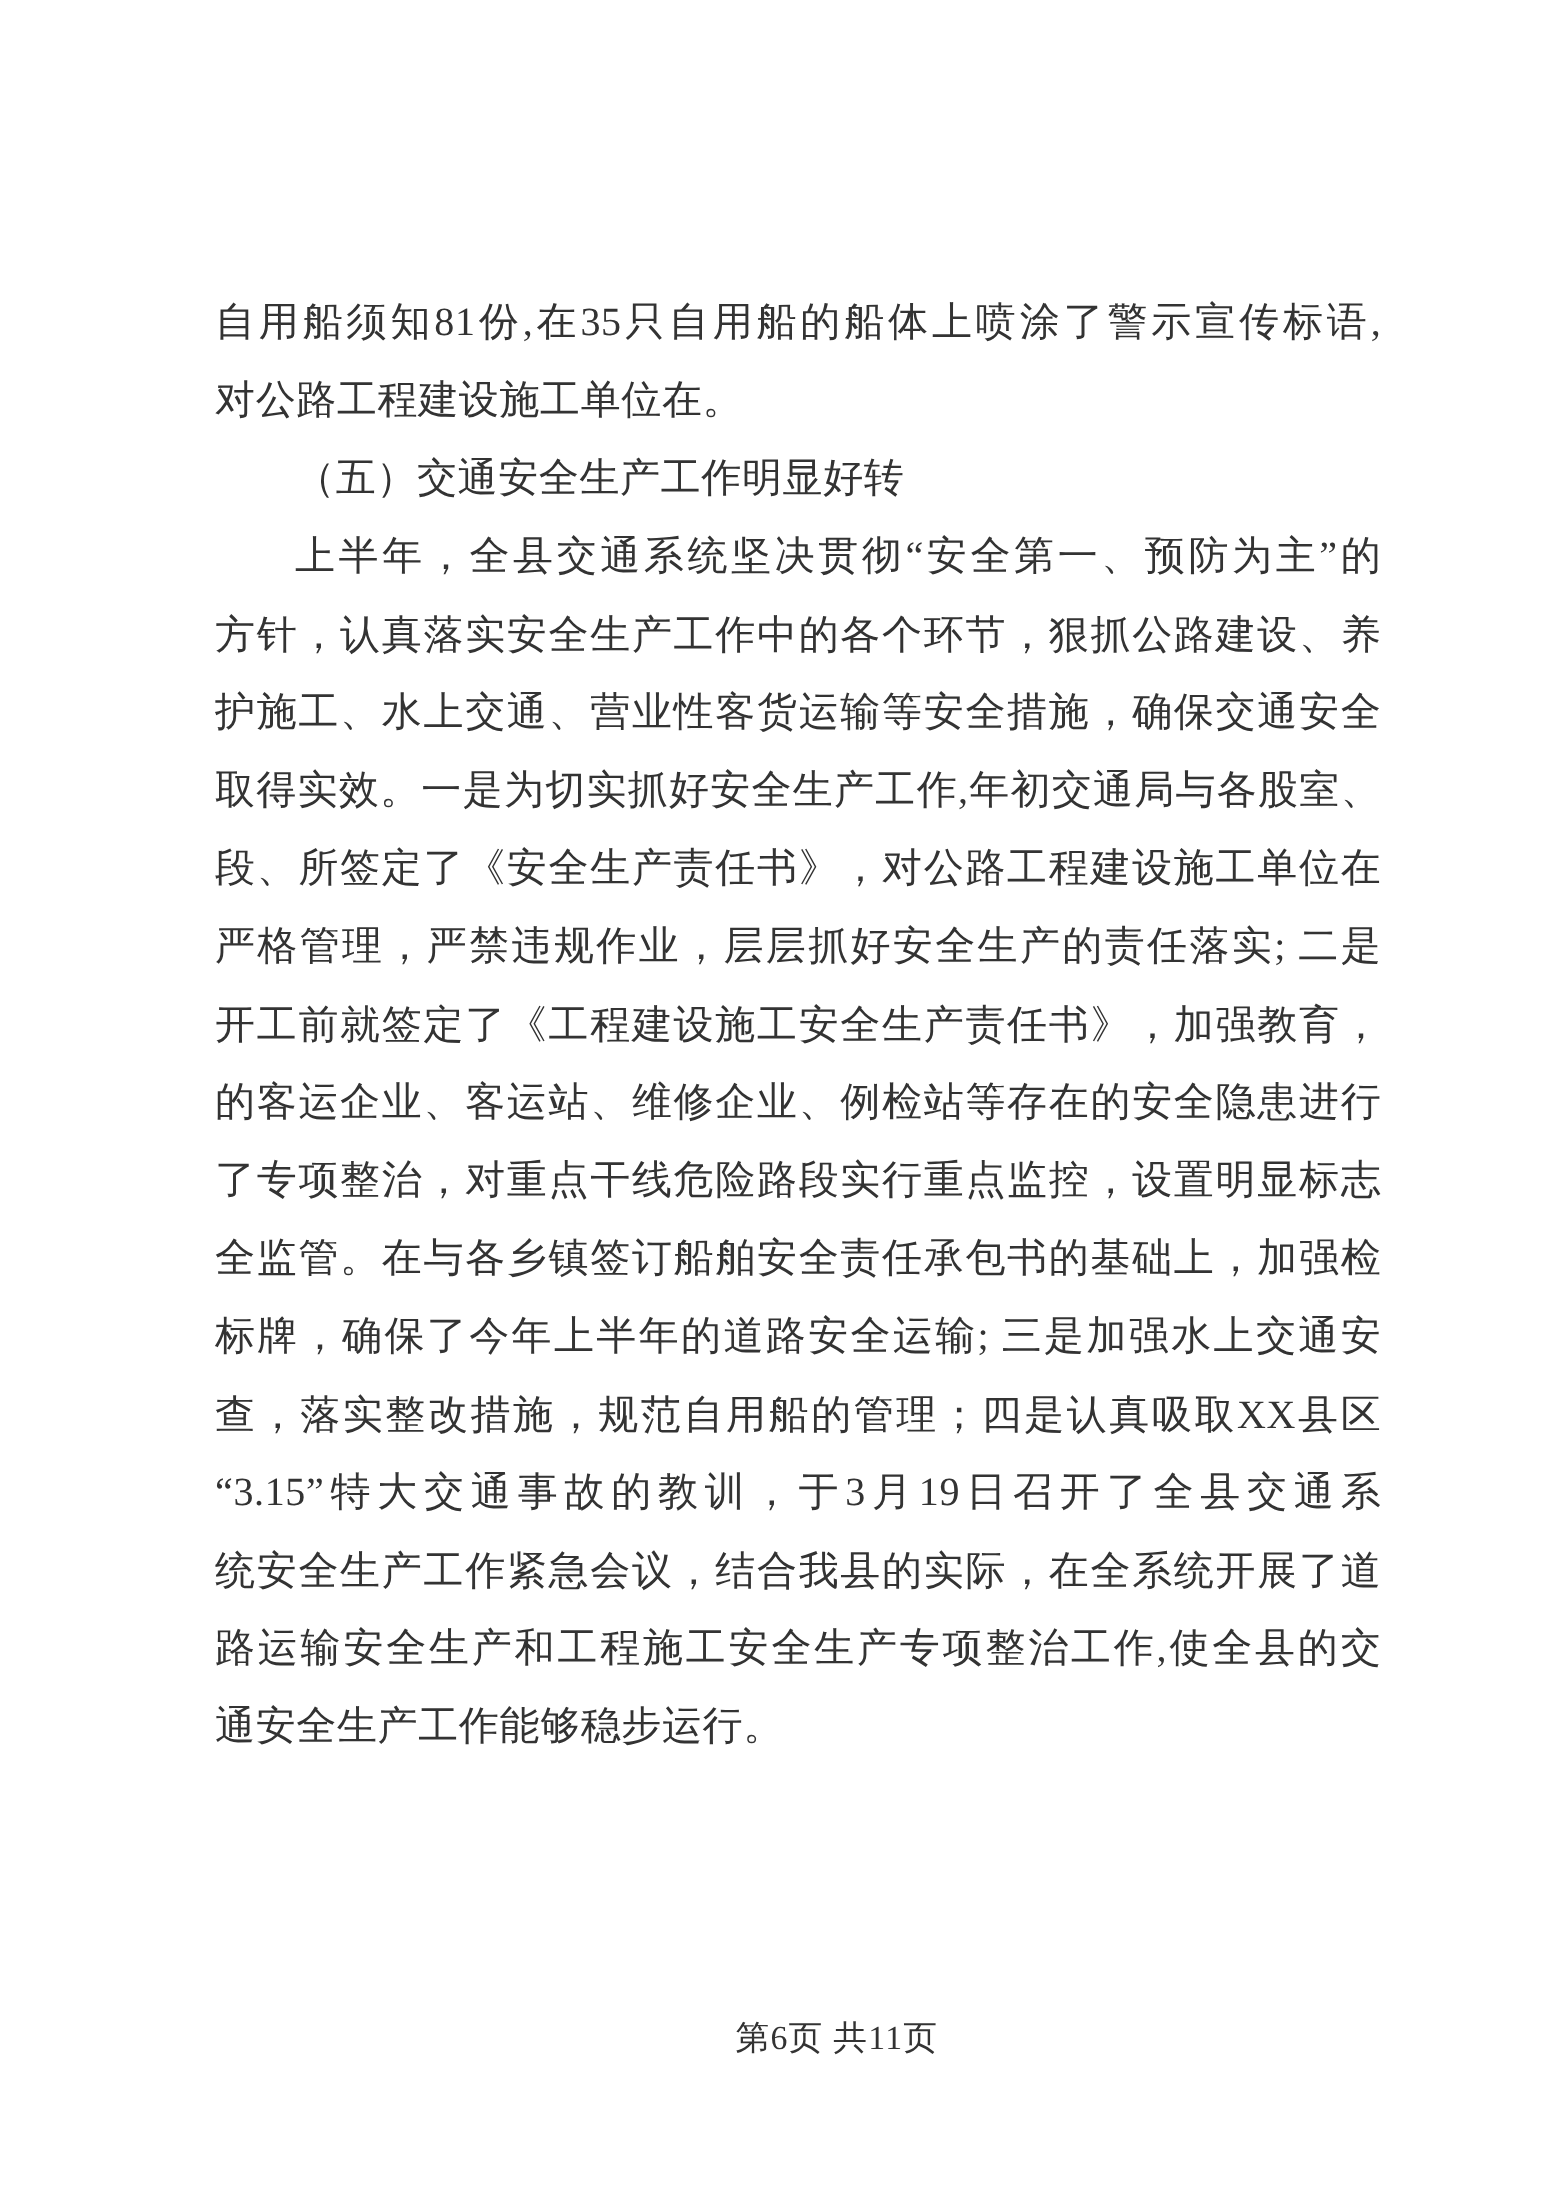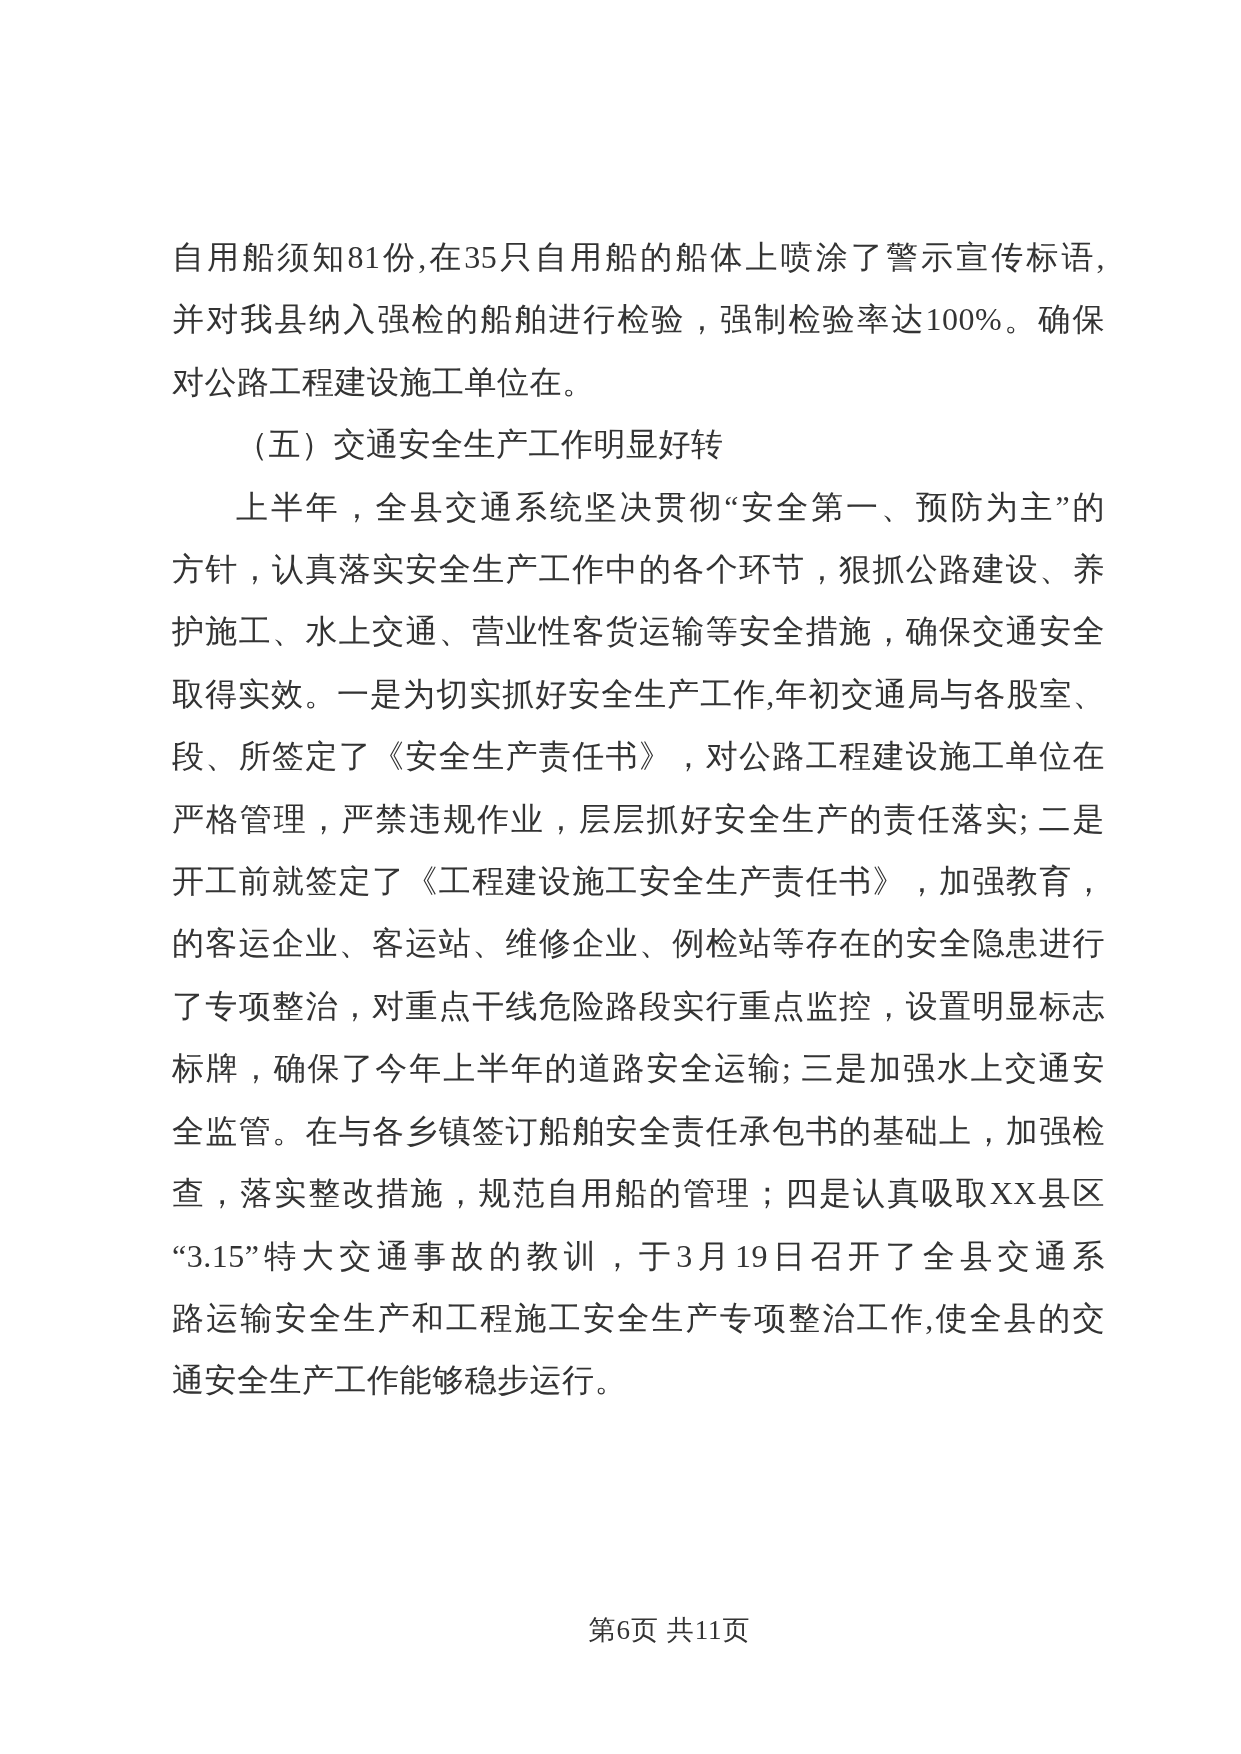--- a/index.html
+++ b/index.html
@@ -54,36 +54,36 @@
   }
 </style>
 </head>
 <body>
 
 <div class="page">
 
   <div class="text-block">
 
   <div class="line j">自用船须知81份,在35只自用船的船体上喷涂了警示宣传标语,</div>
-      <div class="line j">并对我县纳入强检的船舶进行检验，强制检验率达100%。确保</div>
       <div class="line">对公路工程建设施工单位在。</div>
       <div class="line ind">（五）交通安全生产工作明显好转</div>
       <div class="line j ind">上半年，全县交通系统坚决贯彻“安全第一、预防为主”的</div>
       <div class="line j">方针，认真落实安全生产工作中的各个环节，狠抓公路建设、养</div>
       <div class="line j">护施工、水上交通、营业性客货运输等安全措施，确保交通安全</div>
       <div class="line j">取得实效。一是为切实抓好安全生产工作,年初交通局与各股室、</div>
       <div class="line j">段、所签定了《安全生产责任书》，对公路工程建设施工单位在</div>
       <div class="line j">严格管理，严禁违规作业，层层抓好安全生产的责任落实; 二是</div>
       <div class="line j">开工前就签定了《工程建设施工安全生产责任书》，加强教育，</div>
       <div class="line j">的客运企业、客运站、维修企业、例检站等存在的安全隐患进行</div>
       <div class="line j">了专项整治，对重点干线危险路段实行重点监控，设置明显标志</div>
+      <div class="line j">全监管。在与各乡镇签订船舶安全责任承包书的基础上，加强检</div>
       <div class="line j">标牌，确保了今年上半年的道路安全运输; 三是加强水上交通安</div>
-      <div class="line j">全监管。在与各乡镇签订船舶安全责任承包书的基础上，加强检</div>
       <div class="line j">查，落实整改措施，规范自用船的管理；四是认真吸取XX县区</div>
       <div class="line j">“3.15”特大交通事故的教训，于3月19日召开了全县交通系</div>
+      <div class="line j">统安全生产工作紧急会议，结合我县的实际，在全系统开展了道</div>
       <div class="line j">路运输安全生产和工程施工安全生产专项整治工作,使全县的交</div>
       <div class="line">通安全生产工作能够稳步运行。</div>
     </div>
 
   <div class="page-footer">
     <span class="inner">第6页 共11页</span>
   </div>
 
 </div>
 

